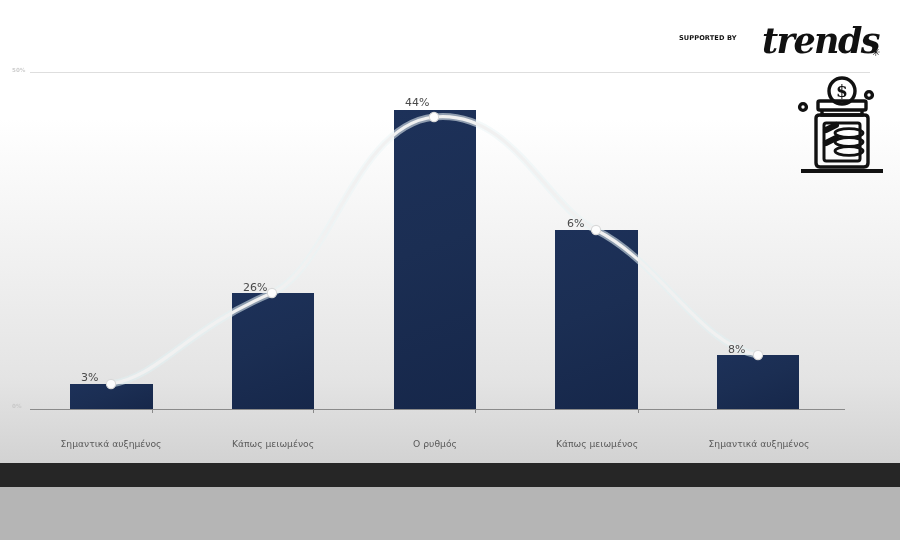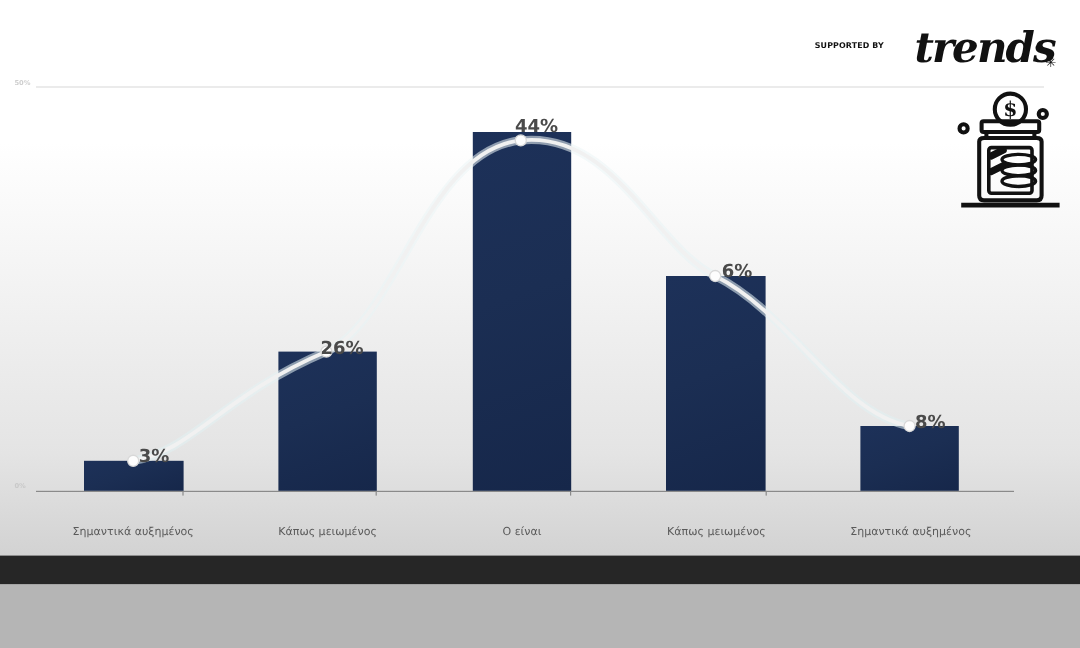--- a/index.html
+++ b/index.html
@@ -72,22 +72,22 @@
   .tick {
     position:absolute; top:409px; width:1px; height:4px; background:#8a8a8a;
   }
 
   .bar {
     position:absolute;
     background:linear-gradient(160deg,#1d3159 0%,#1b2e53 45%,#16274a 100%);
   }
   .bar-value {
     position:absolute;
-    font-size:15px; font-weight:700; color:#4a4a4a;
-    text-align:right;
+    font-size:11px; font-weight:400; color:#4a4a4a;
+    text-align:left;
   }
   .cat-label {
     position:absolute; top:438px;
     font-size:9.2px; color:#5a5a5a; text-align:center;
   }
 
   #trend-svg {
     position:absolute; left:0; top:0; width:900px; height:460px;
     pointer-events:none;
   }
@@ -154,21 +154,21 @@
   </svg>
 
   <div class="bar-value" style="left:81px;  top:371px; width:60px;">3%</div>
   <div class="bar-value" style="left:243px; top:281px; width:60px;">26%</div>
   <div class="bar-value" style="left:405px; top:96px;  width:60px;">44%</div>
   <div class="bar-value" style="left:567px; top:217px; width:60px;">6%</div>
   <div class="bar-value" style="left:728px; top:343px; width:60px;">8%</div>
 
   <div class="cat-label" style="left:31px;  width:160px;">Σημαντικά αυξημένος</div>
   <div class="cat-label" style="left:193px; width:160px;">Κάπως μειωμένος</div>
-  <div class="cat-label" style="left:355px; width:160px;">Ο είναι</div>
+  <div class="cat-label" style="left:355px; width:160px;">Ο ρυθμός</div>
   <div class="cat-label" style="left:517px; width:160px;">Κάπως μειωμένος</div>
   <div class="cat-label" style="left:679px; width:160px;">Σημαντικά αυξημένος</div>
 
   <svg id="jar-icon" viewBox="0 0 104 108">
     <g fill="none" stroke="#111" stroke-width="3.4">
       <circle cx="52" cy="17" r="13"></circle>
       <circle cx="13" cy="33" r="3.4"></circle>
       <circle cx="79" cy="21" r="3.4"></circle>
       <rect x="28" y="27" width="48" height="9" rx="1.6"></rect>
       <path d="M32,36 L32,41 L72,41 L72,36"></path>

